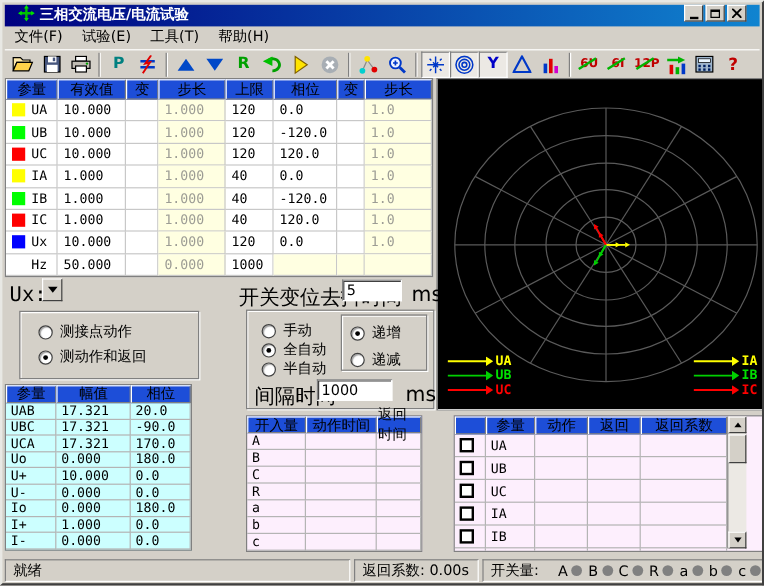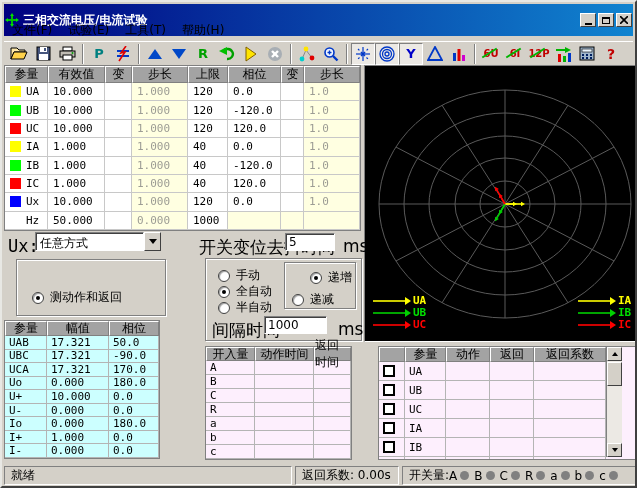--- a/index.html
+++ b/index.html
@@ -1,23 +1,23 @@
 <!DOCTYPE html>
 <html><head>
 <meta charset="utf-8">
 <style>
   * { margin:0; padding:0; box-sizing:border-box; }
   body { background:#808080; font-family:"DejaVu Sans", sans-serif; }
   #window { position:relative; width:637px; height:488px; background:#d4d0c8;
             border:2px solid; border-color:#e8e8e4 #404040 #404040 #e8e8e4; overflow:hidden; }
 
   
-  .titlebar { position:absolute; left:2px; top:2px; right:2px; height:32px;
+  .titlebar { position:absolute; left:2px; top:2px; right:2px; height:18px;
     background:linear-gradient(to right,#000080,#1084d0);
-    display:flex; align-items:center; padding:0 1px; }
+    display:flex; align-items:flex-start; padding:0 11px; }
   .title-icon { width:14px; height:14px; }
   .title-text { flex:1; color:#fff; font-weight:bold; font-size:12px; margin-left:4px;
     font-family:"DejaVu Sans", sans-serif; white-space:nowrap; overflow:hidden;}
   .wbtn { width:16px; height:14px; margin-left:2px; background:#d4d0c8;
     border:1px solid; border-color:#fff #404040 #404040 #fff;
     display:flex; align-items:center; justify-content:center; }
   .g-min { width:7px; height:2px; background:#000; margin-top:7px; }
   .g-max { width:8px; height:7px; border:1px solid #000; border-top:2px solid #000; }
 
   
@@ -34,21 +34,21 @@
   .tri-up { width:0; height:0; border-left:7px solid transparent; border-right:7px solid transparent; border-bottom:10px solid #0048c8; }
   .tri-dn { width:0; height:0; border-left:7px solid transparent; border-right:7px solid transparent; border-top:10px solid #0048c8; }
   .red-label { color:#c00000; font-weight:bold; font-size:10px; position:relative; font-family:"DejaVu Sans",sans-serif;}
   .slash { position:absolute; left:2px; top:9px; width:17px; height:2px; background:#00b400; transform:rotate(-32deg); }
 
   
   .param-table { position:absolute; left:2px; top:63px; width:357px; height:166px;
     background:#fff; border:1px solid #808080;
     display:grid; grid-template-columns:43px 57px 27px 56px 40px 53px 23px 1fr;
     grid-template-rows:17px repeat(8,1fr); font-size:11px; }
-  .ph { background:#a3a3a3; border:1px solid; border-color:#fff #808080 #808080 #fff;
+  .ph { background:#1d4ed8; border:1px solid; border-color:#fff #808080 #808080 #fff;
     display:flex; align-items:center; justify-content:center; font-size:12px; }
   .pc { border-right:1px solid #c8c8c8; border-bottom:1px solid #c8c8c8;
     display:flex; align-items:center; padding-left:5px;
     font-family:"DejaVu Sans Mono", monospace; color:#000; }
   .pc.step { background:#ffffe1; color:#9c9c94; }
   .swatch { width:11px; height:11px; margin-right:5px; flex:none; }
 
   
   .chart { position:absolute; left:362px; top:63px; width:273px; height:277px; background:#000;
     border:1px solid; border-color:#808080 #fff #fff #808080; }
@@ -476,69 +476,72 @@
       <svg width="38" height="8" viewBox="0 0 38 8">
           <line x1="0" y1="4" x2="32" y2="4" stroke="#ff0000" stroke-width="1.6"></line>
           <polygon points="32,0 38,4 32,8" fill="#ff0000"></polygon>
         </svg>
       <span>IC</span>
       </div>
   </div>
 
   <div class="lbl" style="left:6px; top:234px; font-family:'DejaVu Sans Mono',monospace;">Ux:</div>
   <div class="combo">
-    <div class="combo-text">任意方式</div>
     <div class="combo-btn">
         <div class="arr-dn"></div>
       </div>
   </div>
 
   <div class="lbl" style="left:197px; top:234px;">开关变位去抖时间</div>
   <input class="field" style="left: 283px; top: 231px; width: 50px; height: 18px;" value="5">
   <div class="lbl" style="left:341px; top:234px;">ms</div>
 
   <div class="gbox" style="left:14px; top:257px; width:150px; height:57px;"></div>
+  <div class="radio-row" style="left:30px; top:266px;">
+    <span class="radio"></span>
+    <span>测接点动作</span>
+    </div>
   <div class="radio-row" style="left:30px; top:287px;">
     <span class="radio sel"></span>
     <span>测动作和返回</span>
     </div>
 
   <div class="gbox" style="left:203px; top:256px; width:157px; height:83px;"></div>
   <div class="radio-row" style="left:216px; top:265px;">
     <span class="radio"></span>
     <span>手动</span>
     </div>
   <div class="radio-row" style="left:216px; top:281px;">
     <span class="radio sel"></span>
     <span>全自动</span>
     </div>
   <div class="radio-row" style="left:216px; top:297px;">
     <span class="radio"></span>
     <span>半自动</span>
     </div>
   <div class="gbox" style="left:282px; top:260px; width:72px; height:47px; background:#d4d0c8;"></div>
-  <div class="radio-row" style="left:308px; top:267px;text-align:center;">
+  <div class="radio-row" style="left:290px; top:267px;text-align:center;">
     <span class="radio sel"></span>
     <span>递增</span>
     </div>
   <div class="radio-row" style="left:290px; top:289px;">
     <span class="radio"></span>
     <span>递减</span>
     </div>
   <div class="lbl" style="left:210px; top:317px;">间隔时间</div>
   <div class="lbl" style="left:336px; top:317px;">ms</div>
   <input class="field" style="left: 262px; top: 314px; width: 63px; height: 18px;" value="1000">
 
   <div class="grid-table derived">
     <div class="ph">参量</div>
     <div class="ph">幅值</div>
     <div class="ph">相位</div>
     <div class="gt-cell">UAB</div>
     <div class="gt-cell">17.321</div>
-    <div class="gt-cell">50.0</div>
+    <div class="gt-cell">20.0</div>
     <div class="gt-cell">UBC</div>
     <div class="gt-cell">17.321</div>
     <div class="gt-cell">-90.0</div>
     <div class="gt-cell">UCA</div>
     <div class="gt-cell">17.321</div>
     <div class="gt-cell">170.0</div>
     <div class="gt-cell">Uo</div>
     <div class="gt-cell">0.000</div>
     <div class="gt-cell">180.0</div>
     <div class="gt-cell">U+</div>
@@ -639,21 +642,21 @@
     <div class="gt-cell">IC</div>
       <div class="gt-cell"></div>
       <div class="gt-cell"></div>
       <div class="gt-cell"></div>
   </div>
 
   <div class="statusbar">
     <div class="spanel" style="left:0; width:288px;">就绪</div>
     <div class="spanel" style="left:291px; width:104px;">返回系数: 0.00s</div>
     <div class="spanel" style="left:398px; width:235px;">
-      <span style="margin-right:0;">开关量:</span>
+      <span style="margin-right:16px;">开关量:</span>
       <span class="sw-item">
           <span>A</span>
           <span class="sw-dot"></span>
         </span>
       <span class="sw-item">
           <span>B</span>
           <span class="sw-dot"></span>
         </span>
       <span class="sw-item">
           <span>C</span>

